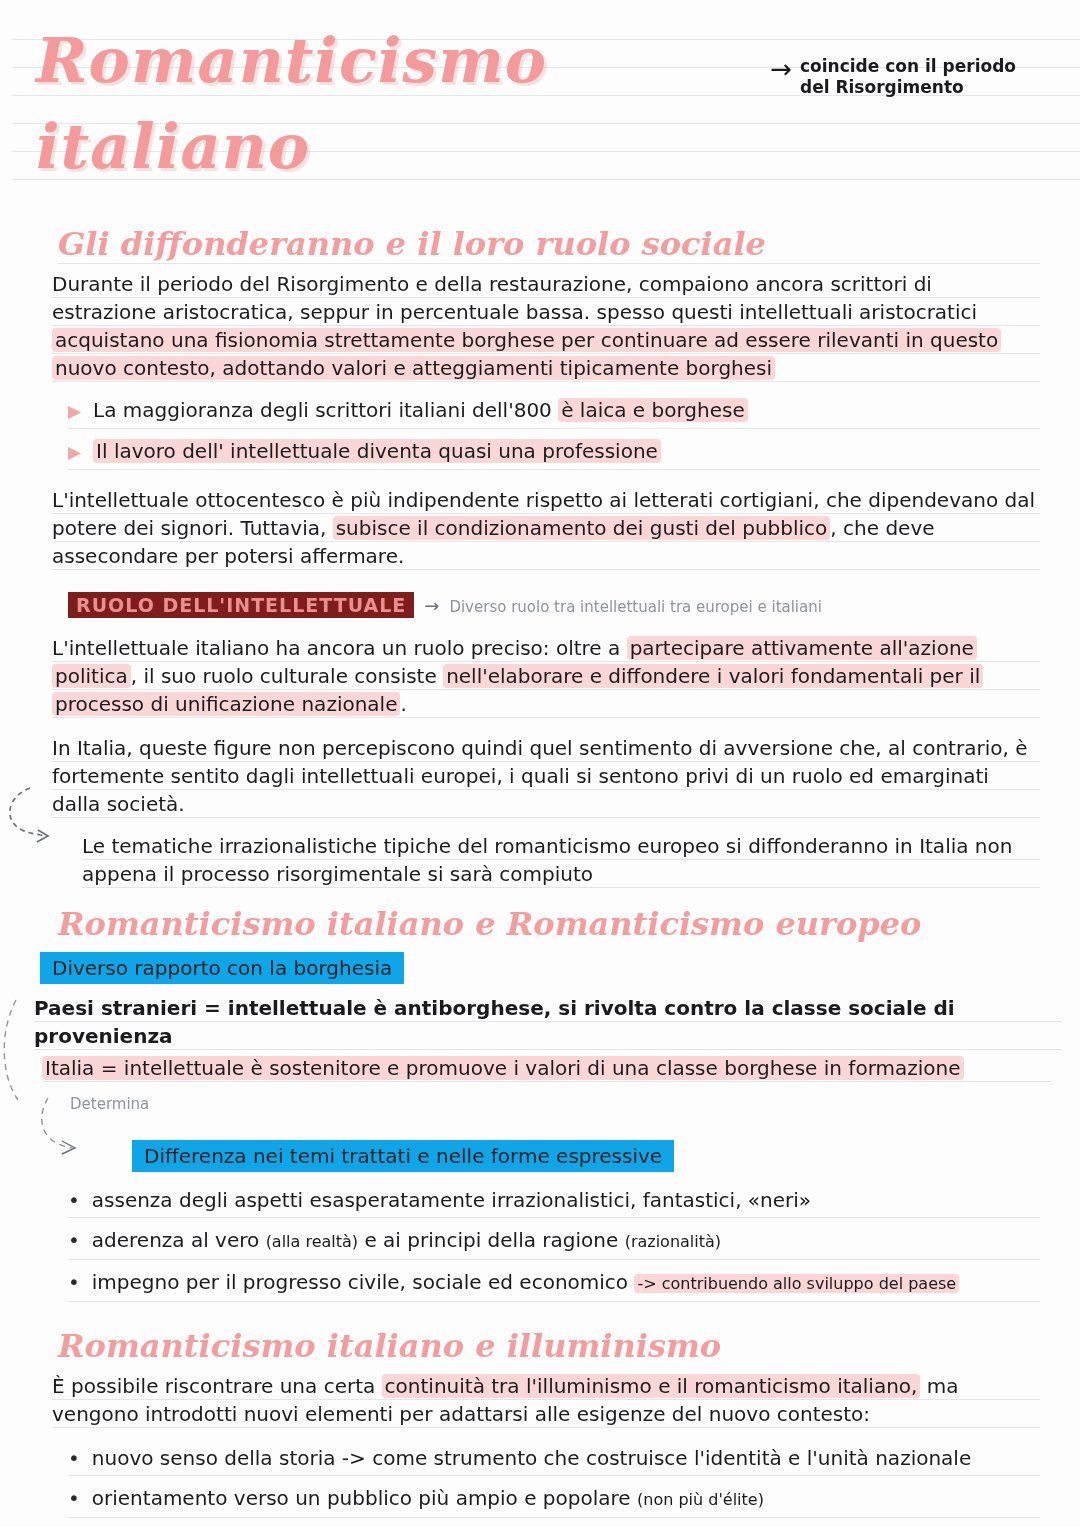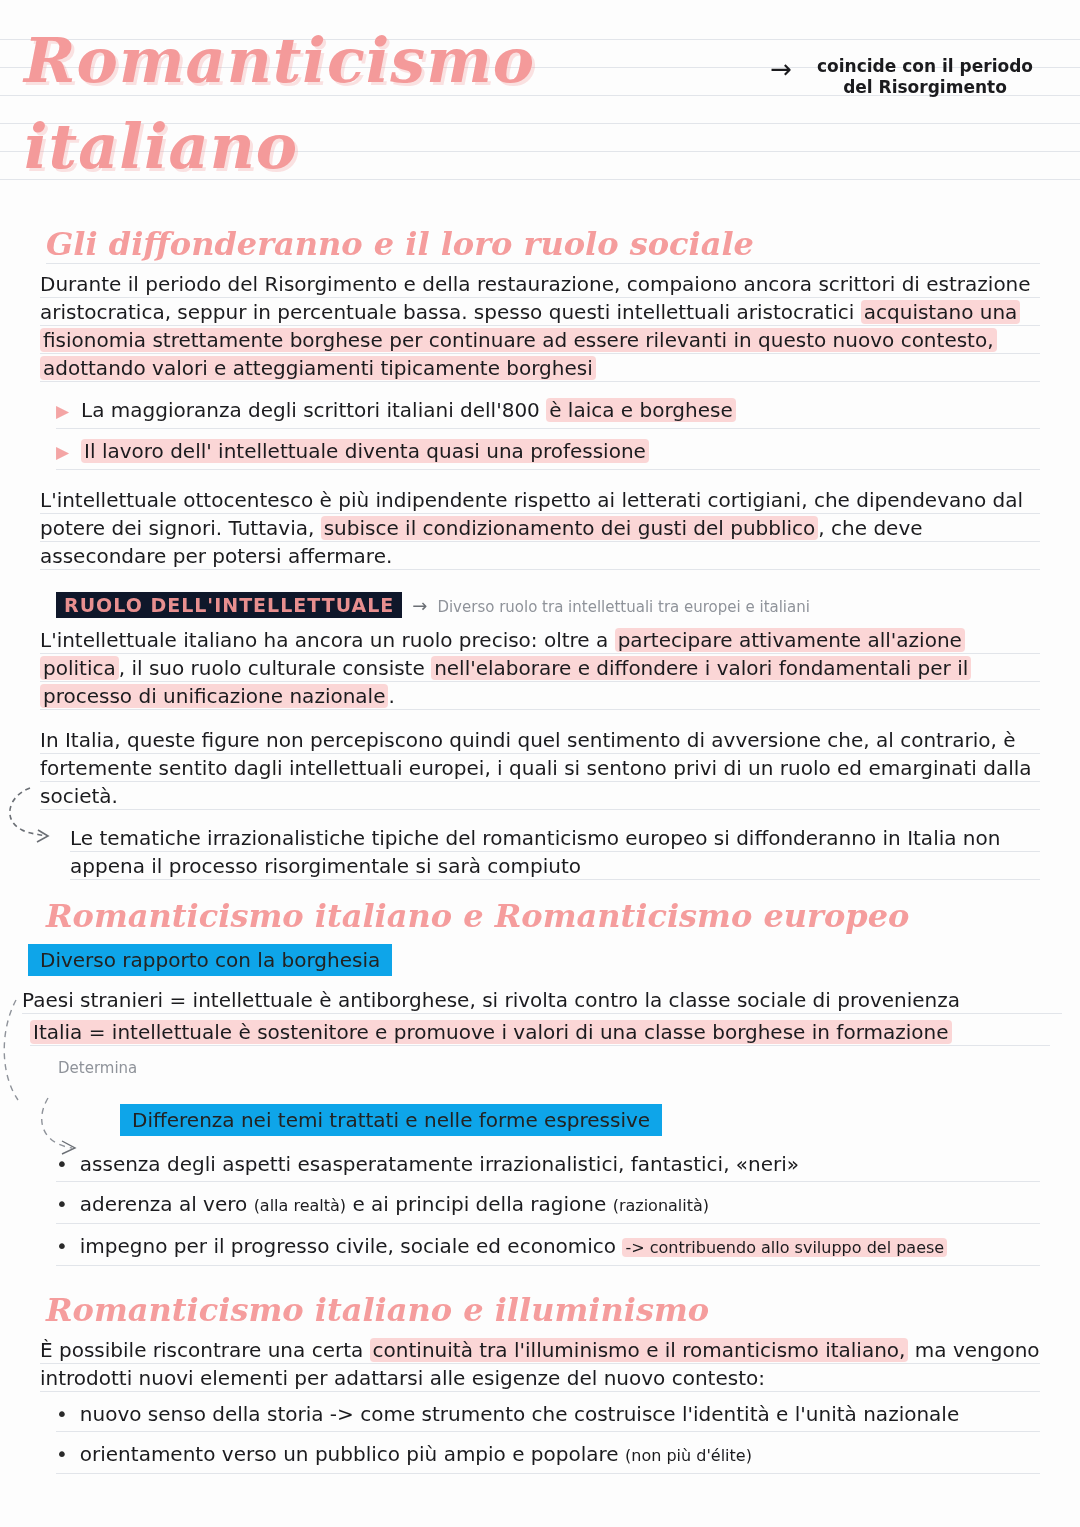--- a/index.html
+++ b/index.html
@@ -21,20 +21,21 @@
   .decor {
     position: absolute;
     inset: 0;
     z-index: 0;
     pointer-events: none;
   }
   .content {
     position: relative;
     z-index: 1;
     padding-top: 12px;
+    padding-left: 12px;
   }
   
   .ruled {
     background-image: linear-gradient(to top, #e2e5ea 1px, transparent 1px);
     background-size: 100% 28px;
   }
   .rule-bottom {
     background-image: linear-gradient(to top, #e2e5ea 1px, transparent 1px);
     background-size: 100% 100%;
   }
@@ -71,21 +72,21 @@
   }
   .title-note {
     display: flex;
     align-items: flex-start;
     gap: 8px;
     margin-top: 38px;
   }
   .big-arrow { font-size: 26px; line-height: 26px; color: #1b1b1e; }
   .title-note-text {
     width: 250px;
-    text-align: center;
+    text-align: left;
     font-size: 17px;
     line-height: 21px;
     font-weight: bold;
   }
   .script-heading {
     font-family: "DejaVu Serif", serif;
     font-style: italic;
     font-weight: bold;
     font-size: 32px;
     line-height: 40px;
@@ -105,21 +106,21 @@
   .tri { color: #f4a5a5; font-size: 17px; }
   .dot { color: #2a2a2a; font-size: 20px; }
   .label-row {
     display: flex;
     align-items: baseline;
     gap: 10px;
     margin: 22px 40px 2px 56px;
   }
   .pink-label {
     color: #e88f8f;
-    background: #0f172a;
+    background: #7f1d1d;
     font-weight: bold;
     letter-spacing: 1px;
     font-size: 19px;
     padding: 2px 8px;
     white-space: nowrap;
   }
   .note {
     color: #8f939a;
     font-size: 15px;
     line-height: 20px;
@@ -129,25 +130,25 @@
   .gray-label-row.indent { margin: 26px 0 8px 120px; }
   .gray-label {
     display: inline-block;
     background: #0ea5e9;
     color: #222;
     font-size: 20px;
     line-height: 26px;
     padding: 3px 12px;
   }
   .determina { margin: 12px 0 0 58px; }
-  .wide { margin: 10px 18px 0 22px; }
+  .wide { margin: 10px 18px 0 22px; font-weight: bold; }
   .mt20 { margin-top: 16px; }
   .mt16 { margin-top: 16px; }
   .mt14 { margin-top: 24px; }
-  .mt8  { margin-top: 8px; }
+  .mt8  { margin-top: 16px; }
   .p5-indent { margin: 14px 40px 0 70px; }
   .italia-line { margin: 4px 30px 0 30px; }
 </style>
 </head>
 <body>
 
 <div class="page">
 
   <svg class="decor" width="1080" height="1527" viewBox="0 0 1080 1527">
     <path d="M 30 788 C 8 796, 2 820, 22 830 C 30 834, 38 834, 46 836" fill="none" stroke="#6b6f75" stroke-width="1.6" stroke-dasharray="5 4"></path>

